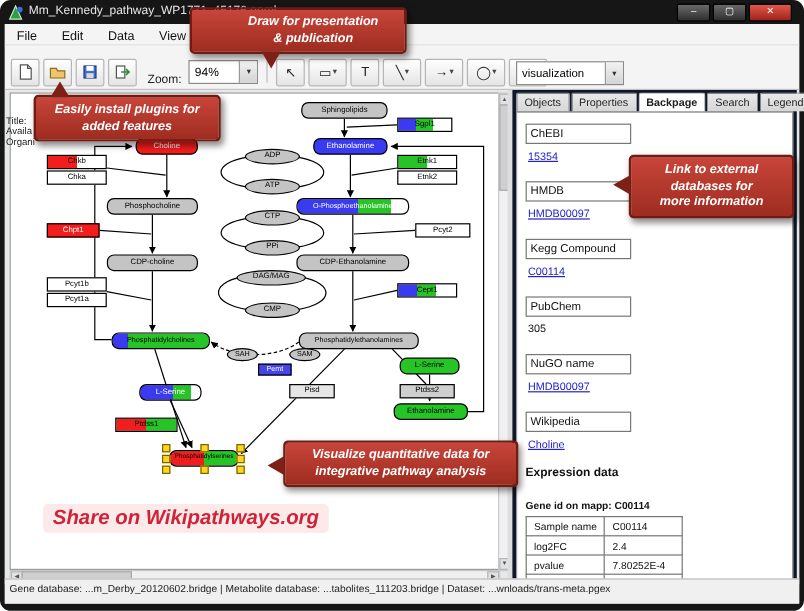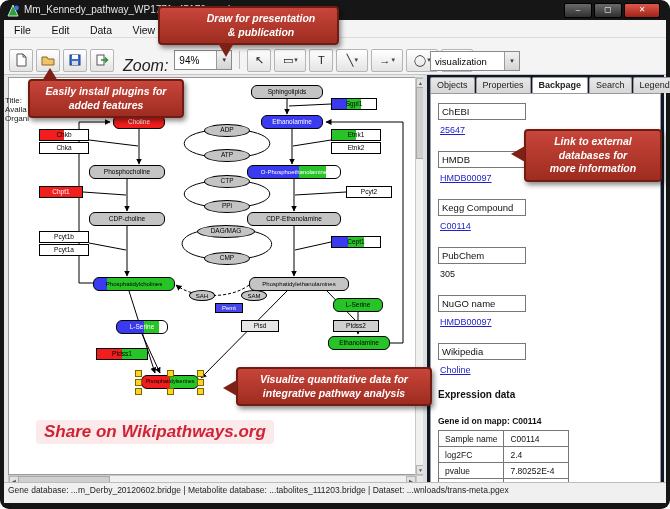--- a/index.html
+++ b/index.html
@@ -18,21 +18,21 @@
   .app{position:absolute;left:4px;top:20px;width:662px;height:483px;background:#eef0f1;}
   .menubar{position:absolute;left:0;top:0;right:0;height:17px;background:#f4f4f4;border-bottom:1px solid #dcdcdc;padding-left:2px;}
   .menu-item{display:inline-block;padding:2px 8px;font-size:10.5px;color:#111;}
   .toolbar{position:absolute;left:0;top:18px;right:0;height:36px;background:#f4f4f4;border-bottom:1px solid #c4c4c4;}
   .toolbar-row{position:absolute;left:5px;top:11px;height:22px;display:flex;align-items:center;gap:3px;}
   .tbtn{width:22px;height:21px;border:1px solid #b5b5b5;border-radius:2px;background:linear-gradient(180deg,#ffffff,#e4e4e4);
     display:flex;align-items:center;justify-content:center;font-size:11px;color:#222;}
   .tbtn .dd{font-size:7px;color:#444;margin-left:1px;}
   .tbtn.wide{width:30px;}
   .tsep{width:1px;height:18px;background:#bbb;margin:0 4px;}
-  .zoom-label{font-size:16px;color:#222;margin:12px 3px 0 6px;font-style:italic;}
+  .zoom-label{font-size:10px;color:#222;margin:12px 3px 0 6px;}
   .combo{height:18px;border:1px solid #8a8a8a;background:#fff;display:flex;align-items:center;font-size:10px;}
   .combo .val{padding:0 4px;flex:1;white-space:nowrap;overflow:hidden;}
   .combo .arrow{width:14px;height:100%;background:linear-gradient(180deg,#f2f2f2,#d4d4d4);
     border-left:1px solid #9a9a9a;font-size:7px;display:flex;align-items:center;justify-content:center;color:#333;}
   .zoom-combo{width:56px;}
   .viz-combo{position:absolute;left:426px;top:13px;width:88px;}
   
   .main{position:absolute;left:0;top:55px;right:0;bottom:16px;background:#e6e8ea;}
   .canvas{position:absolute;left:4px;top:2px;width:406px;height:396px;background:#fff;border:1px solid #9a9a9a;overflow:hidden;}
   .frag{position:absolute;font-size:8px;color:#222;width:26px;overflow:hidden;white-space:nowrap;z-index:8;}
@@ -299,21 +299,21 @@
         <div class="tabs">
           <div class="tab">Objects</div>
           <div class="tab">Properties</div>
           <div class="tab selected">Backpage</div>
           <div class="tab">Search</div>
           <div class="tab">Legend</div>
         </div>
         <div class="bp-content">
           <div>
             <span class="bp-header">ChEBI</span>
-            <div class="bp-value"><span class="bp-link">25647</span></div>
+            <div class="bp-value"><span class="bp-link">15354</span></div>
           </div>
           <div>
             <span class="bp-header">HMDB</span>
             <div class="bp-value"><span class="bp-link">HMDB00097</span></div>
           </div>
           <div>
             <span class="bp-header">Kegg Compound</span>
             <div class="bp-value"><span class="bp-link">C00114</span></div>
           </div>
           <div>

